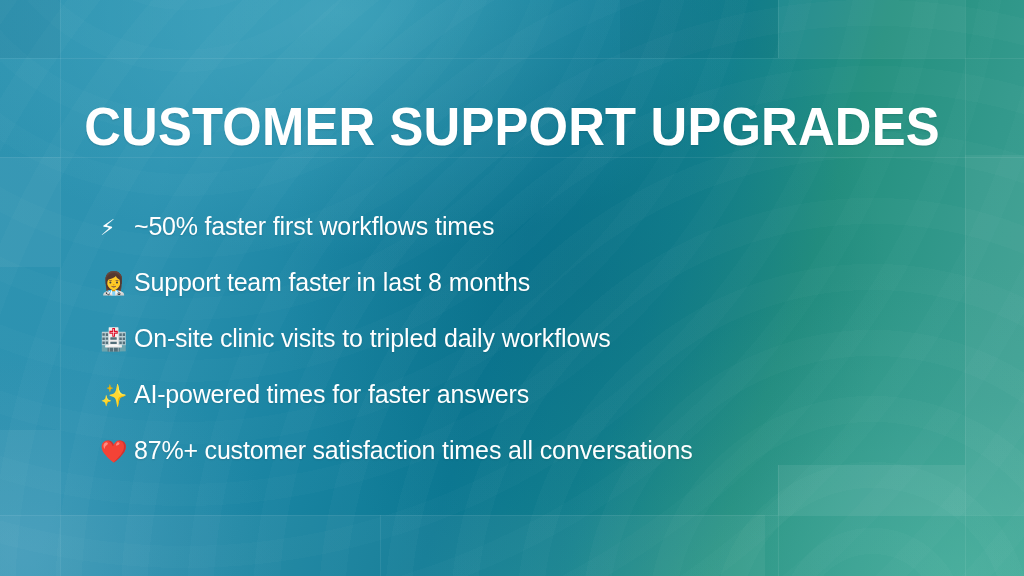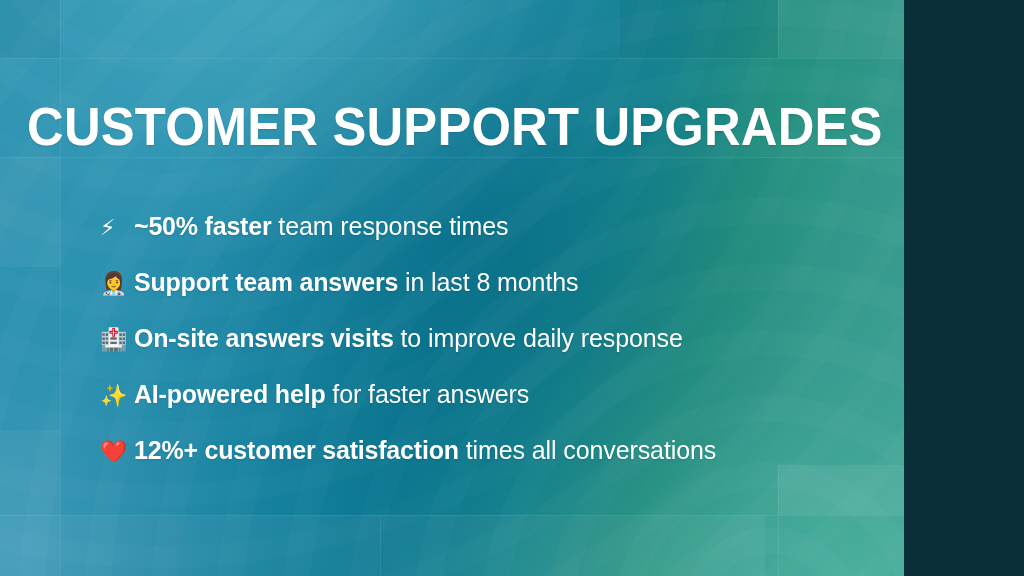--- a/index.html
+++ b/index.html
@@ -7,21 +7,21 @@
     margin: 0;
     padding: 0;
     background: #0b2f38;
   }
   body {
     font-family: "Liberation Sans", "DejaVu Sans", sans-serif;
   }
 
   #slide {
     position: relative;
-    width: 904px;
+    width: 1024px;
     height: 576px;
     overflow: hidden;
     background: #1e8aa6;
   }
 
   
   .bg-base {
     position: absolute;
     inset: 0;
     background:
@@ -156,21 +156,21 @@
     line-height: 56px;
     text-align: left;
     font-family: "DejaVu Sans", sans-serif;
   }
 
   .bullet .txt {
     display: inline-block;
     text-shadow: 0 1px 2px rgba(0,0,0,0.12);
   }
   .bullet .txt .b {
-    font-weight: 700;
+    font-weight: 400;
     letter-spacing: -0.2px;
   }
   .bullet .txt .r {
     font-weight: 400;
     letter-spacing: -0.1px;
   }
 </style>
 </head>
 <body>
 
@@ -204,38 +204,38 @@
   <div class="rule v" style="left:778px; top:465px; height:111px;"></div>
 
   <div class="content">
 
     <div class="slide-title">CUSTOMER SUPPORT UPGRADES</div>
 
     <div class="bullets">
 
       <div class="bullet">
         <span class="emoji">⚡</span>
-        <span class="txt"><span class="b">~50% faster</span><span class="r"> team response times</span></span>
+        <span class="txt"><span class="b">~50% faster</span><span class="r"> first workflows times</span></span>
       </div>
 
       <div class="bullet">
         <span class="emoji">👩‍⚕️</span>
-        <span class="txt"><span class="b">Support team answers</span><span class="r"> in last 8 months</span></span>
+        <span class="txt"><span class="b">Support team faster</span><span class="r"> in last 8 months</span></span>
       </div>
 
       <div class="bullet">
         <span class="emoji">🏥</span>
-        <span class="txt"><span class="b">On-site answers visits</span><span class="r"> to improve daily response</span></span>
+        <span class="txt"><span class="b">On-site clinic visits</span><span class="r"> to tripled daily workflows</span></span>
       </div>
 
       <div class="bullet">
         <span class="emoji">✨</span>
-        <span class="txt"><span class="b">AI-powered help</span><span class="r"> for faster answers</span></span>
+        <span class="txt"><span class="b">AI-powered times</span><span class="r"> for faster answers</span></span>
       </div>
 
       <div class="bullet">
         <span class="emoji">❤️</span>
-        <span class="txt"><span class="b">12%+ customer satisfaction</span><span class="r"> times all conversations</span></span>
+        <span class="txt"><span class="b">87%+ customer satisfaction</span><span class="r"> times all conversations</span></span>
       </div>
 
     </div>
   </div>
 </div>
 
 </body></html>

